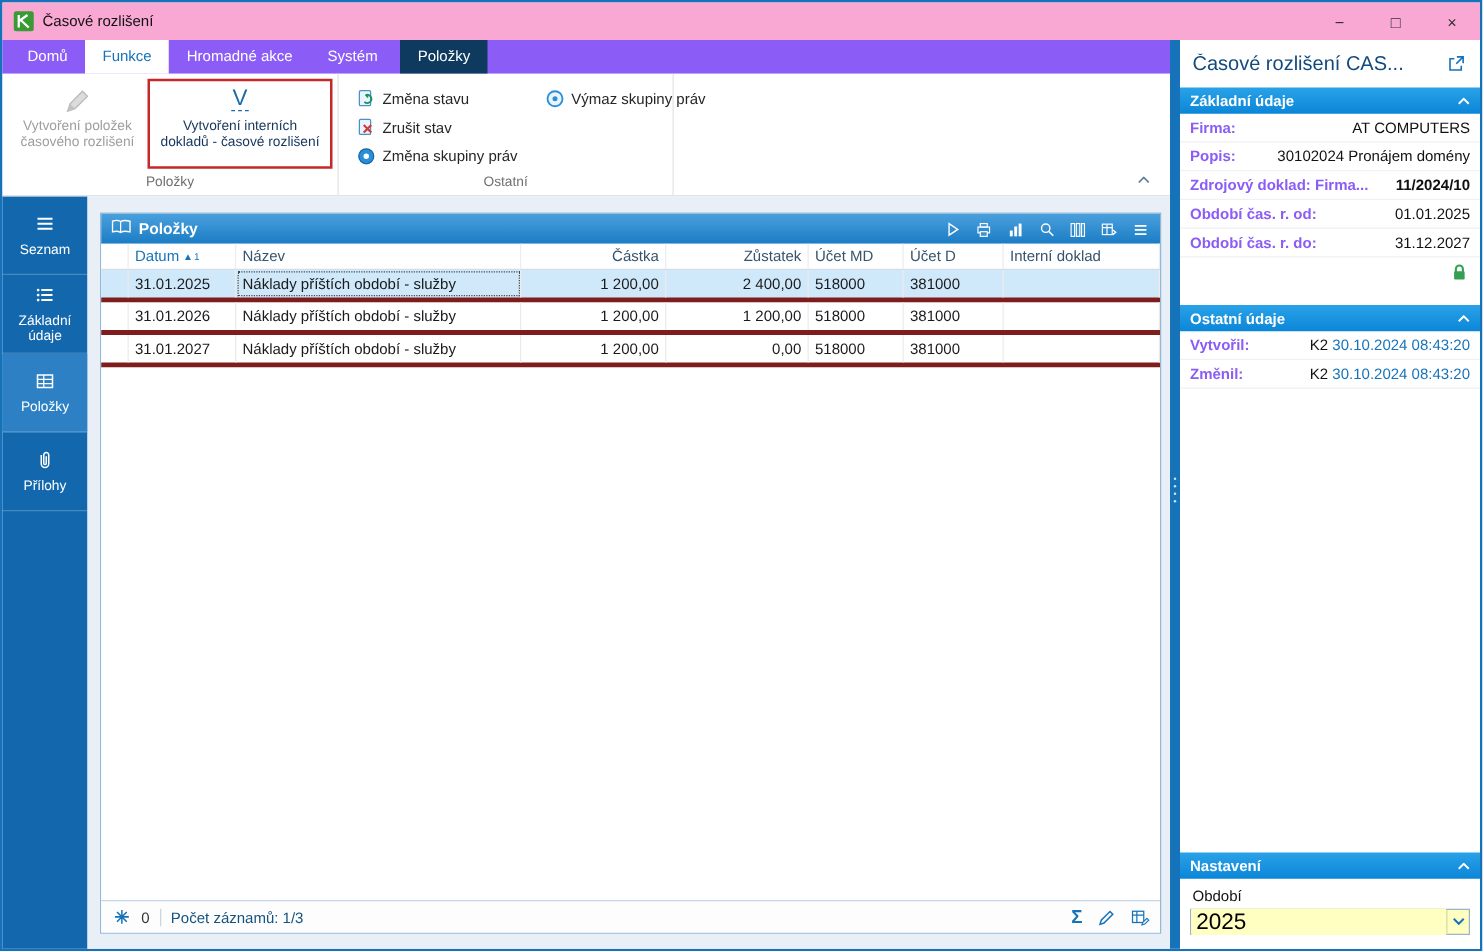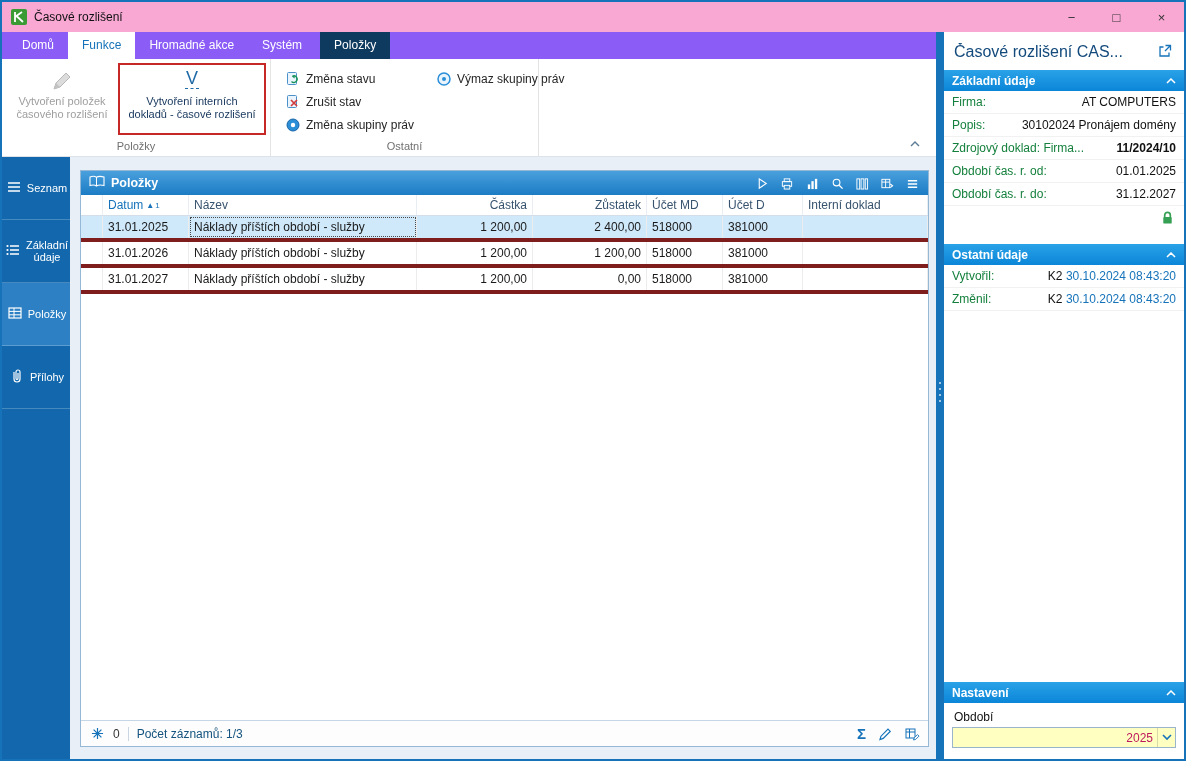--- a/index.html
+++ b/index.html
@@ -43,21 +43,21 @@
   .ostatni-cols { display:flex; gap:14px; padding:4px 6px 0 6px; }
   .small-col { display:flex; flex-direction:column; }
   .ritem { display:flex; align-items:center; height:23px; gap:5px; cursor:default; padding:0 4px; }
   .ritem .icon16 { width:16px; height:16px; display:flex; align-items:center; justify-content:center; }
   .ritem span.lbl { color:#262626; font-size:12px; white-space:nowrap; }
   .ribbon-collapse { position:absolute; right:12px; bottom:5px; width:18px; height:14px; display:flex; align-items:center; justify-content:center; cursor:default; }
 
   
   .workspace { flex:1; display:flex; min-height:0; }
   .side-nav { width:68px; background:#1368ad; display:flex; flex-direction:column; flex:0 0 auto; }
-  .nav-item { height:63px; display:flex; flex-direction:row; align-items:center; justify-content:center; gap:4px; color:#fff; text-align:center; border-bottom:1px solid rgba(255,255,255,0.22); cursor:default; padding:2px; }
+  .nav-item { height:63px; display:flex; flex-direction:column; align-items:center; justify-content:center; gap:4px; color:#fff; text-align:center; border-bottom:1px solid rgba(255,255,255,0.22); cursor:default; padding:2px; }
   .nav-item .nav-label { font-size:11px; line-height:12px; }
   .nav-item.active { background:#2d80c4; }
   .content { flex:1; background:#e9eff6; position:relative; min-width:0; }
 
   
   .grid-panel { position:absolute; left:10px; top:13px; right:7px; bottom:12px; background:#fff; border:1px solid #94b8d6; display:flex; flex-direction:column; }
   .grid-header { height:24px; background:linear-gradient(180deg,#4aa0dd,#1b7cc4); display:flex; align-items:center; padding:0 8px; flex:0 0 auto; }
   .grid-header .gtitle { color:#fff; font-weight:bold; font-size:12.5px; margin-left:6px; }
   .grid-tools { margin-left:auto; display:flex; align-items:center; gap:9px; }
   .gtool { width:16px; height:15px; display:flex; align-items:center; justify-content:center; cursor:default; }
@@ -89,31 +89,31 @@
   .status-records { color:#14537e; font-size:12px; }
   .status-right { margin-left:auto; display:flex; align-items:center; gap:11px; }
   .sigma { color:#1673b9; font-size:15px; font-weight:bold; line-height:1; }
   .sicon { display:flex; align-items:center; justify-content:center; width:16px; height:16px; cursor:default; }
 
   
   .detail-title { display:flex; align-items:center; justify-content:space-between; padding:11px 12px 9px 10px; }
   .detail-title .dtitle { font-size:16px; color:#134a7c; white-space:nowrap; overflow:hidden; }
   .sec-header { height:21px; background:linear-gradient(180deg,#2aa2e8,#0b86d8); color:#fff; font-weight:bold; font-size:12px; display:flex; align-items:center; padding:0 8px; justify-content:space-between; cursor:default; }
   .fld { display:flex; justify-content:space-between; align-items:center; height:23px; padding:0 8px; border-bottom:1px solid #f1f1f1; }
-  .flbl { color:#15803d; white-space:nowrap; }
+  .flbl { color:#8b5cf6; white-space:nowrap;font-weight:bold; }
   .fval { color:#111; white-space:nowrap; }
   .fval.bold { font-weight:bold; }
   .fval .ts { color:#1673b9; }
   .lock-row { height:26px; display:flex; justify-content:flex-end; align-items:center; padding-right:9px; }
   .sec-gap { height:12px; }
   .settings { position:absolute; left:0; right:0; bottom:0; background:#fff; }
   .settings-body { padding:5px 8px 11px 8px; }
   .period-label { color:#111; margin:2px 0 3px 2px; }
   .combo { display:flex; align-items:center; height:21px; border:1px solid #9ab4cc; background:#ffffc2; }
-  .combo input { flex:1; border:none; outline:none; background:#ffffc2; font-family:"Liberation Sans",sans-serif; font-size:12px; padding:0 4px; color:#be185d; min-width:0;text-align:right; }
+  .combo input { flex:1; border:none; outline:none; background:#ffffc2; font-family:"Liberation Sans",sans-serif; font-size:18px; padding:0 4px; color:#000000; min-width:0; }
   .combo-arrow { width:18px; height:100%; display:flex; align-items:center; justify-content:center; cursor:default; border-left:1px solid #d9d9a8; }
 </style>
 </head>
 <body>
 
 <div class="window">
 
   <div class="titlebar">
     <span class="app-icon">
       <svg width="12" height="12" viewBox="0 0 12 12">

